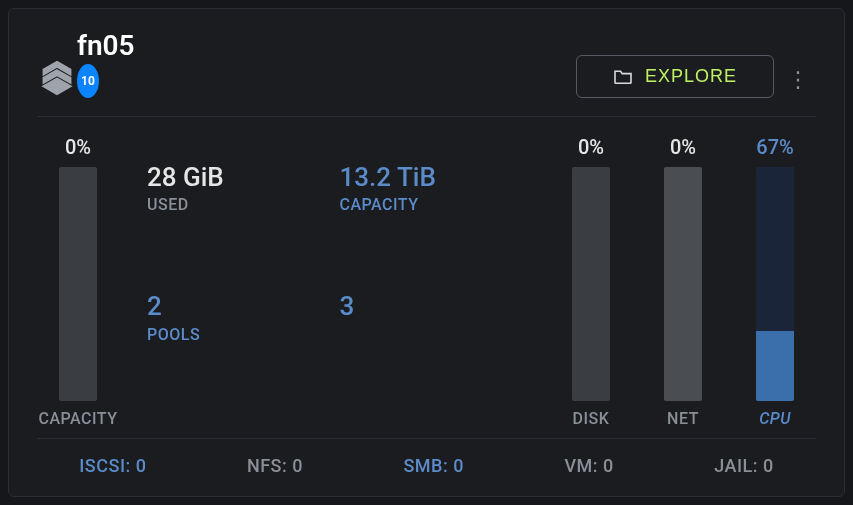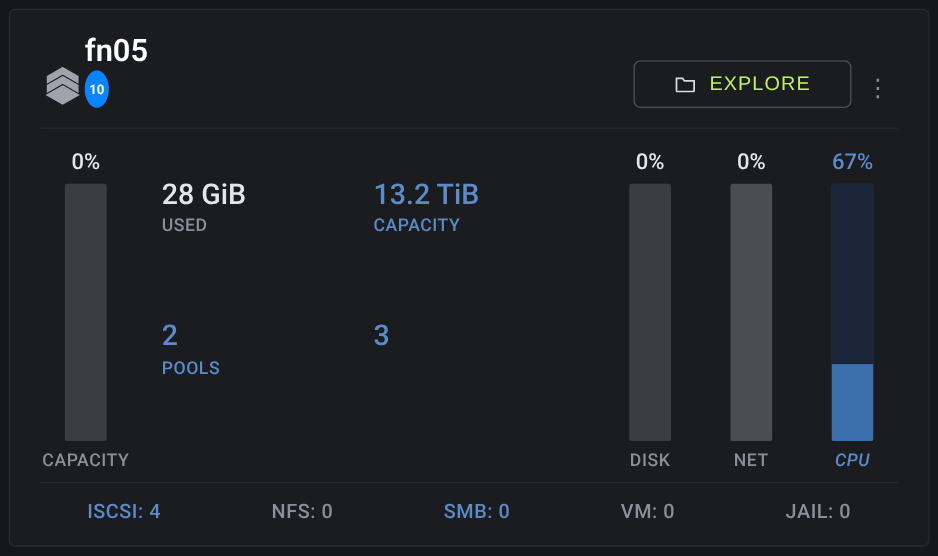--- a/index.html
+++ b/index.html
@@ -289,20 +289,20 @@
         </div>
         <div class="label">CPU</div>
       </div>
     </div>
 
   </div>
 
   <div class="divider"></div>
 
   <div class="footer">
-    <div class="item accent">ISCSI: 4</div>
+    <div class="item accent">ISCSI: 0</div>
     <div class="item">NFS: 0</div>
     <div class="item accent">SMB: 0</div>
     <div class="item">VM: 0</div>
     <div class="item">JAIL: 0</div>
   </div>
 
 </div>
 
 </body></html>

